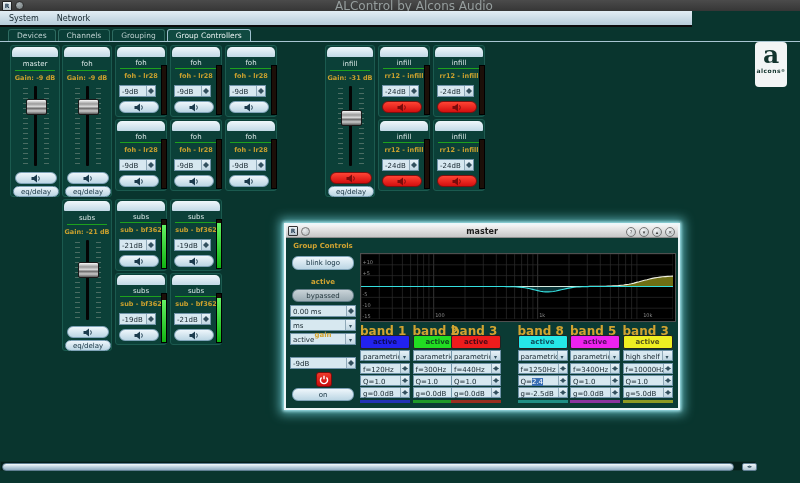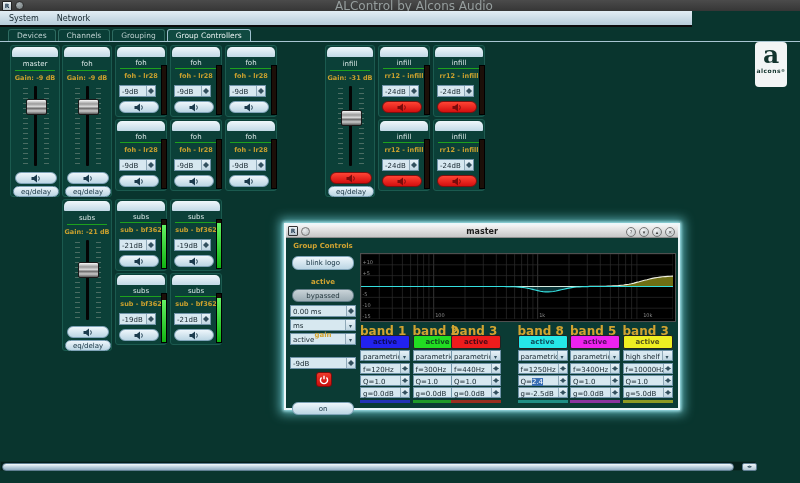--- a/index.html
+++ b/index.html
@@ -552,21 +552,21 @@
             <i class="u"></i>
             <i class="d"></i>
           </span>
       </div>
       <div class="pwr" style="top:133px">
         <svg width="10" height="10" viewBox="0 0 12 12">
           <path d="M6 0.8 v4.4" stroke="#fff" stroke-width="1.7" fill="none"></path>
           <path d="M3.1 2.9 a4.3 4.3 0 1 0 5.8 0" fill="none" stroke="#fff" stroke-width="1.7"></path>
         </svg>
       </div>
-      <div class="btn" style="top:163px">on</div>
+      <div class="btn" style="top:149px">on</div>
     </div>
     <div class="eqgraph" id="eqgraph"><svg width="312" height="65" viewBox="0 0 312 65">
           <line x1="0.0" y1="0" x2="0.0" y2="65" stroke="#2c2c2c" stroke-width="0.7"></line>
           <line x1="18.3" y1="0" x2="18.3" y2="65" stroke="#2c2c2c" stroke-width="0.7"></line>
           <line x1="31.3" y1="0" x2="31.3" y2="65" stroke="#2c2c2c" stroke-width="0.7"></line>
           <line x1="41.4" y1="0" x2="41.4" y2="65" stroke="#2c2c2c" stroke-width="0.7"></line>
           <line x1="49.6" y1="0" x2="49.6" y2="65" stroke="#2c2c2c" stroke-width="0.7"></line>
           <line x1="56.6" y1="0" x2="56.6" y2="65" stroke="#2c2c2c" stroke-width="0.7"></line>
           <line x1="62.6" y1="0" x2="62.6" y2="65" stroke="#2c2c2c" stroke-width="0.7"></line>
           <line x1="67.9" y1="0" x2="67.9" y2="65" stroke="#2c2c2c" stroke-width="0.7"></line>

